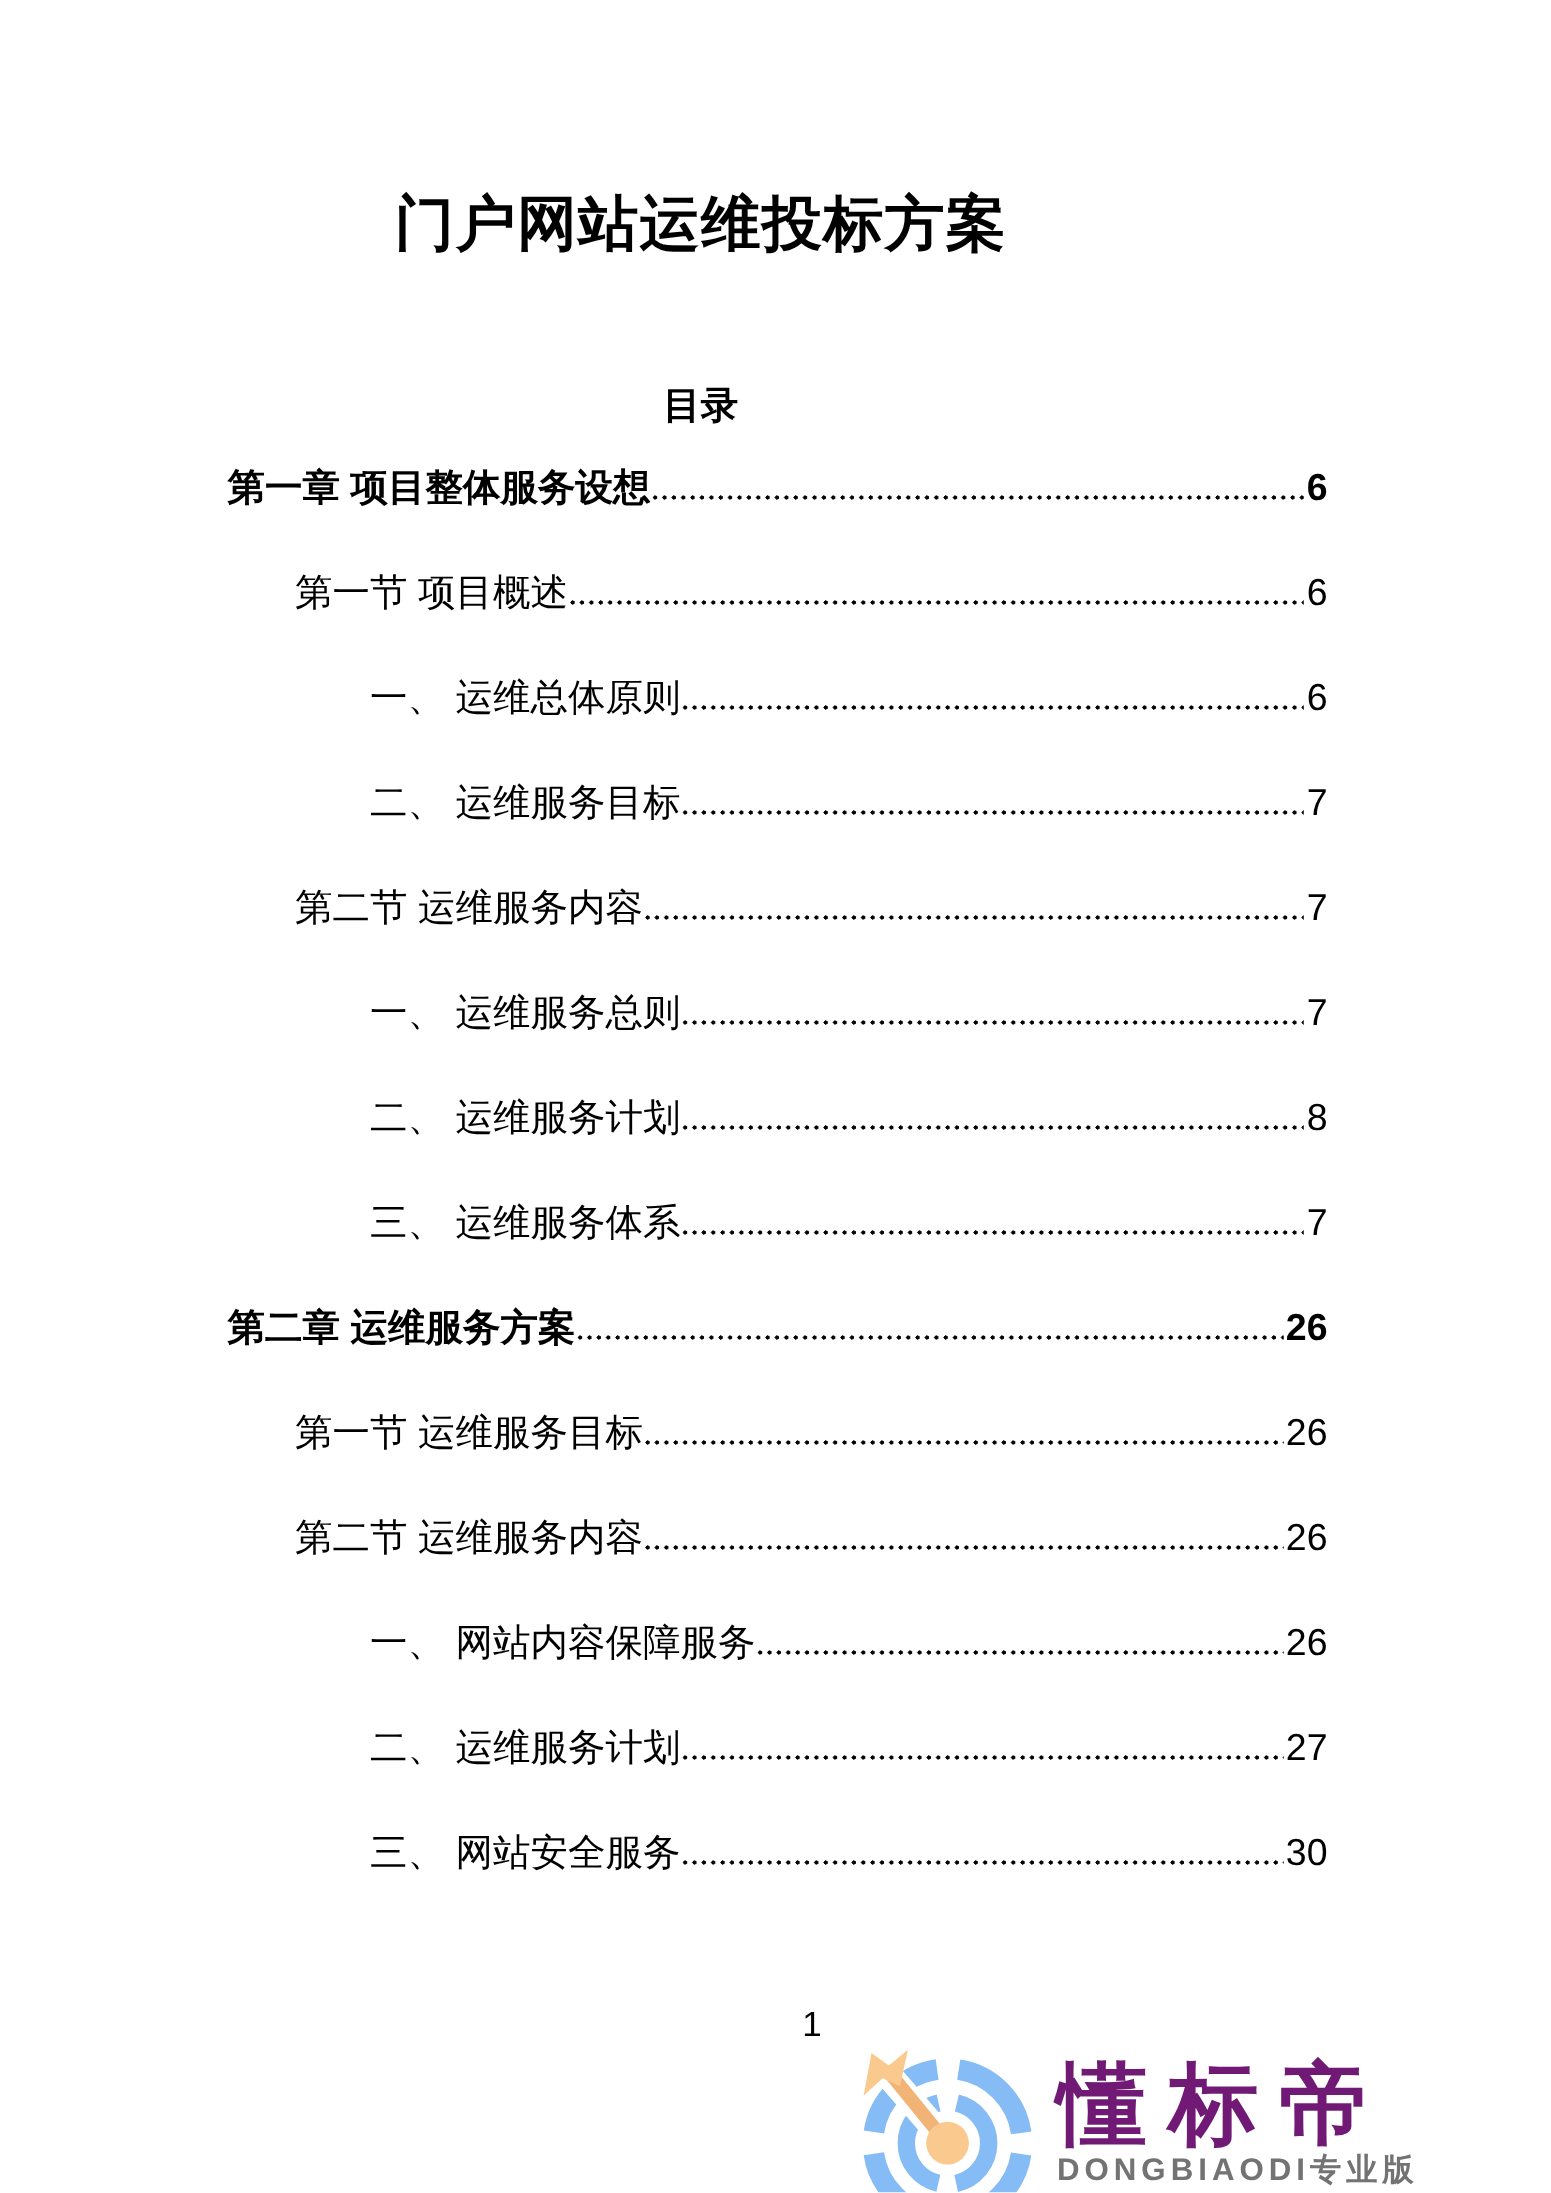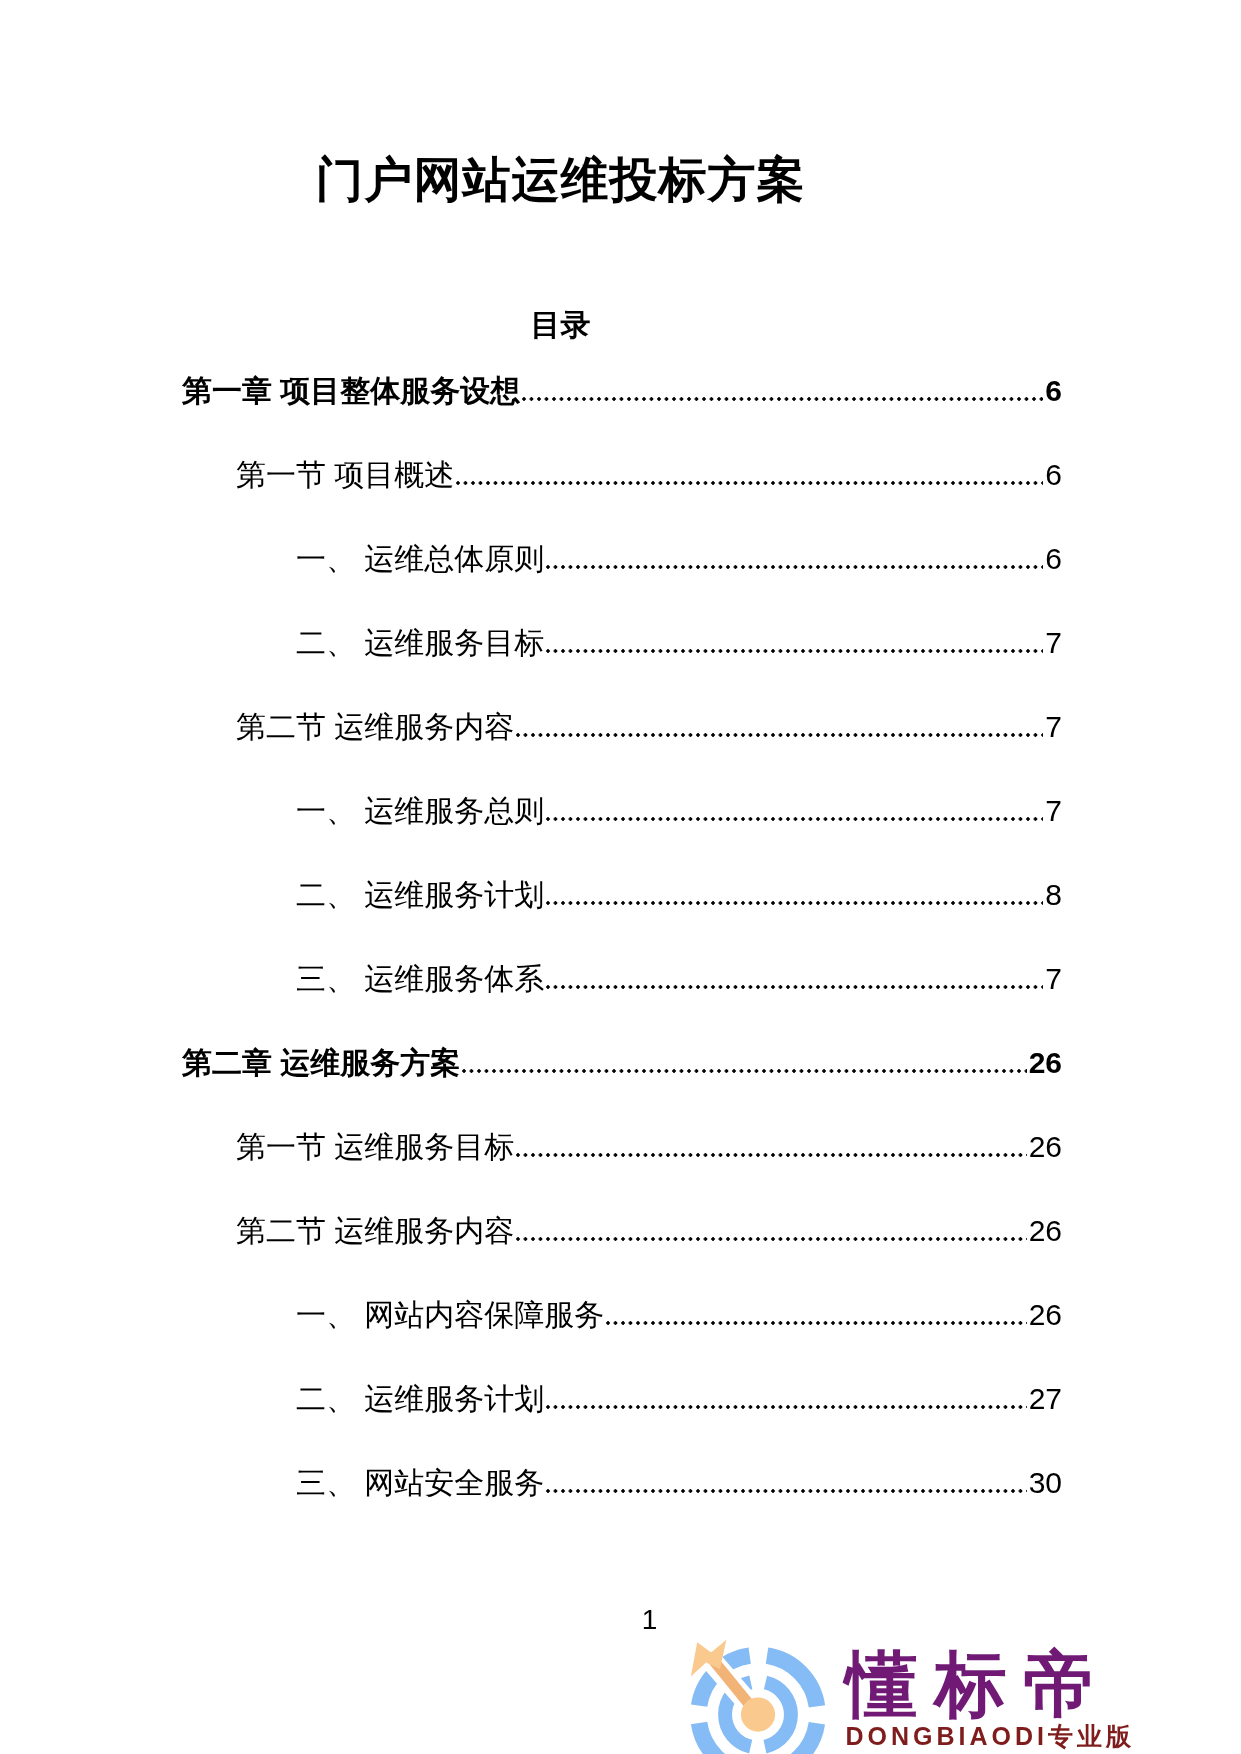--- a/index.html
+++ b/index.html
@@ -187,17 +187,17 @@
       <line x1="15" y1="10" x2="60" y2="62" stroke="#ffffff" stroke-width="17" stroke-linecap="round"></line>
 
       <line x1="23" y1="17" x2="58" y2="60" stroke-width="8.5" stroke-linecap="round" stroke="#F2B377"></line>
 
       <circle cx="60" cy="62" r="13.5" fill="#FAC98E"></circle>
 
       <path d="M7,32 L12,5 L23,13 L35,3 L30,26 L19,21 Z" fill="#FAC98E"></path>
     </svg>
     <div class="brand">
       <div class="brand-cn" style="color: #701a75;">懂标帝</div>
-      <div class="brand-en" style="color: #7f1d1d;">DONGBIAODI专业版</div>
+      <div class="brand-en" style="color: #737373;">DONGBIAODI专业版</div>
     </div>
   </div>
 
 </div>
 
 </body></html>

